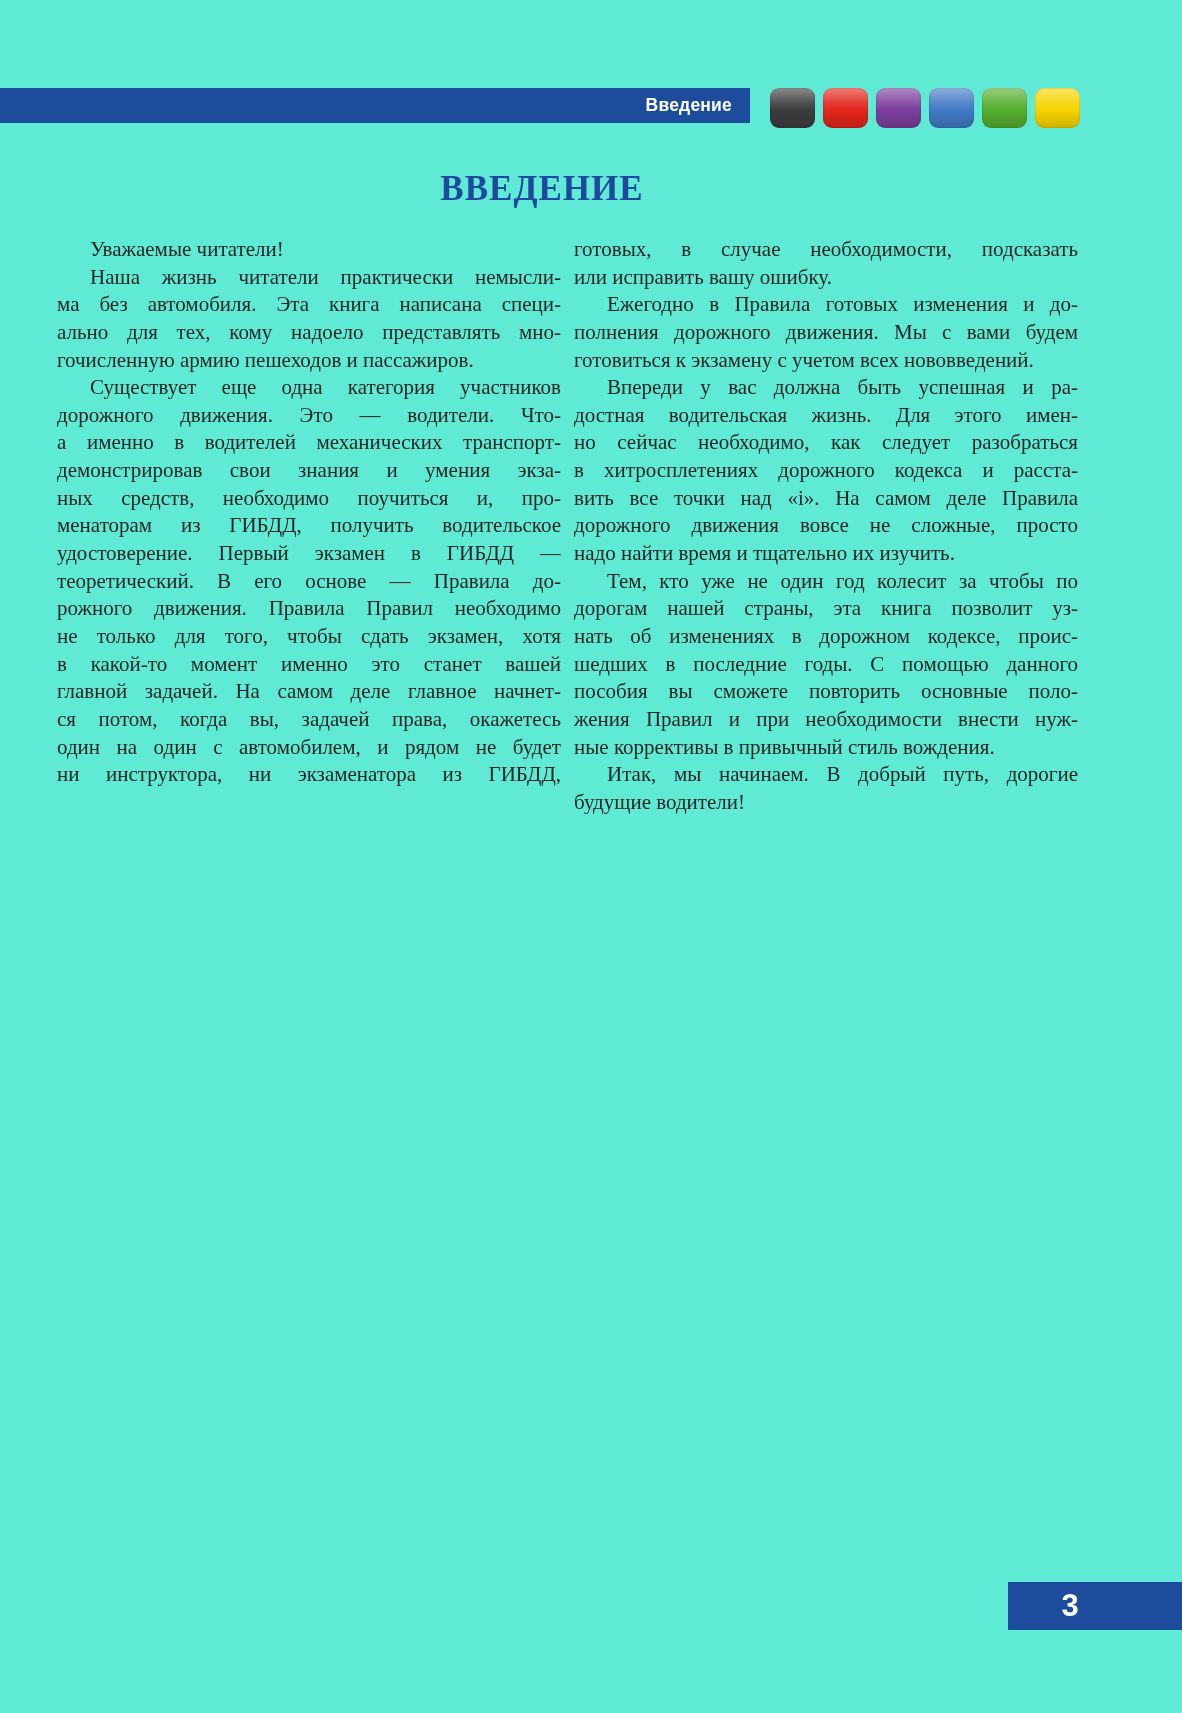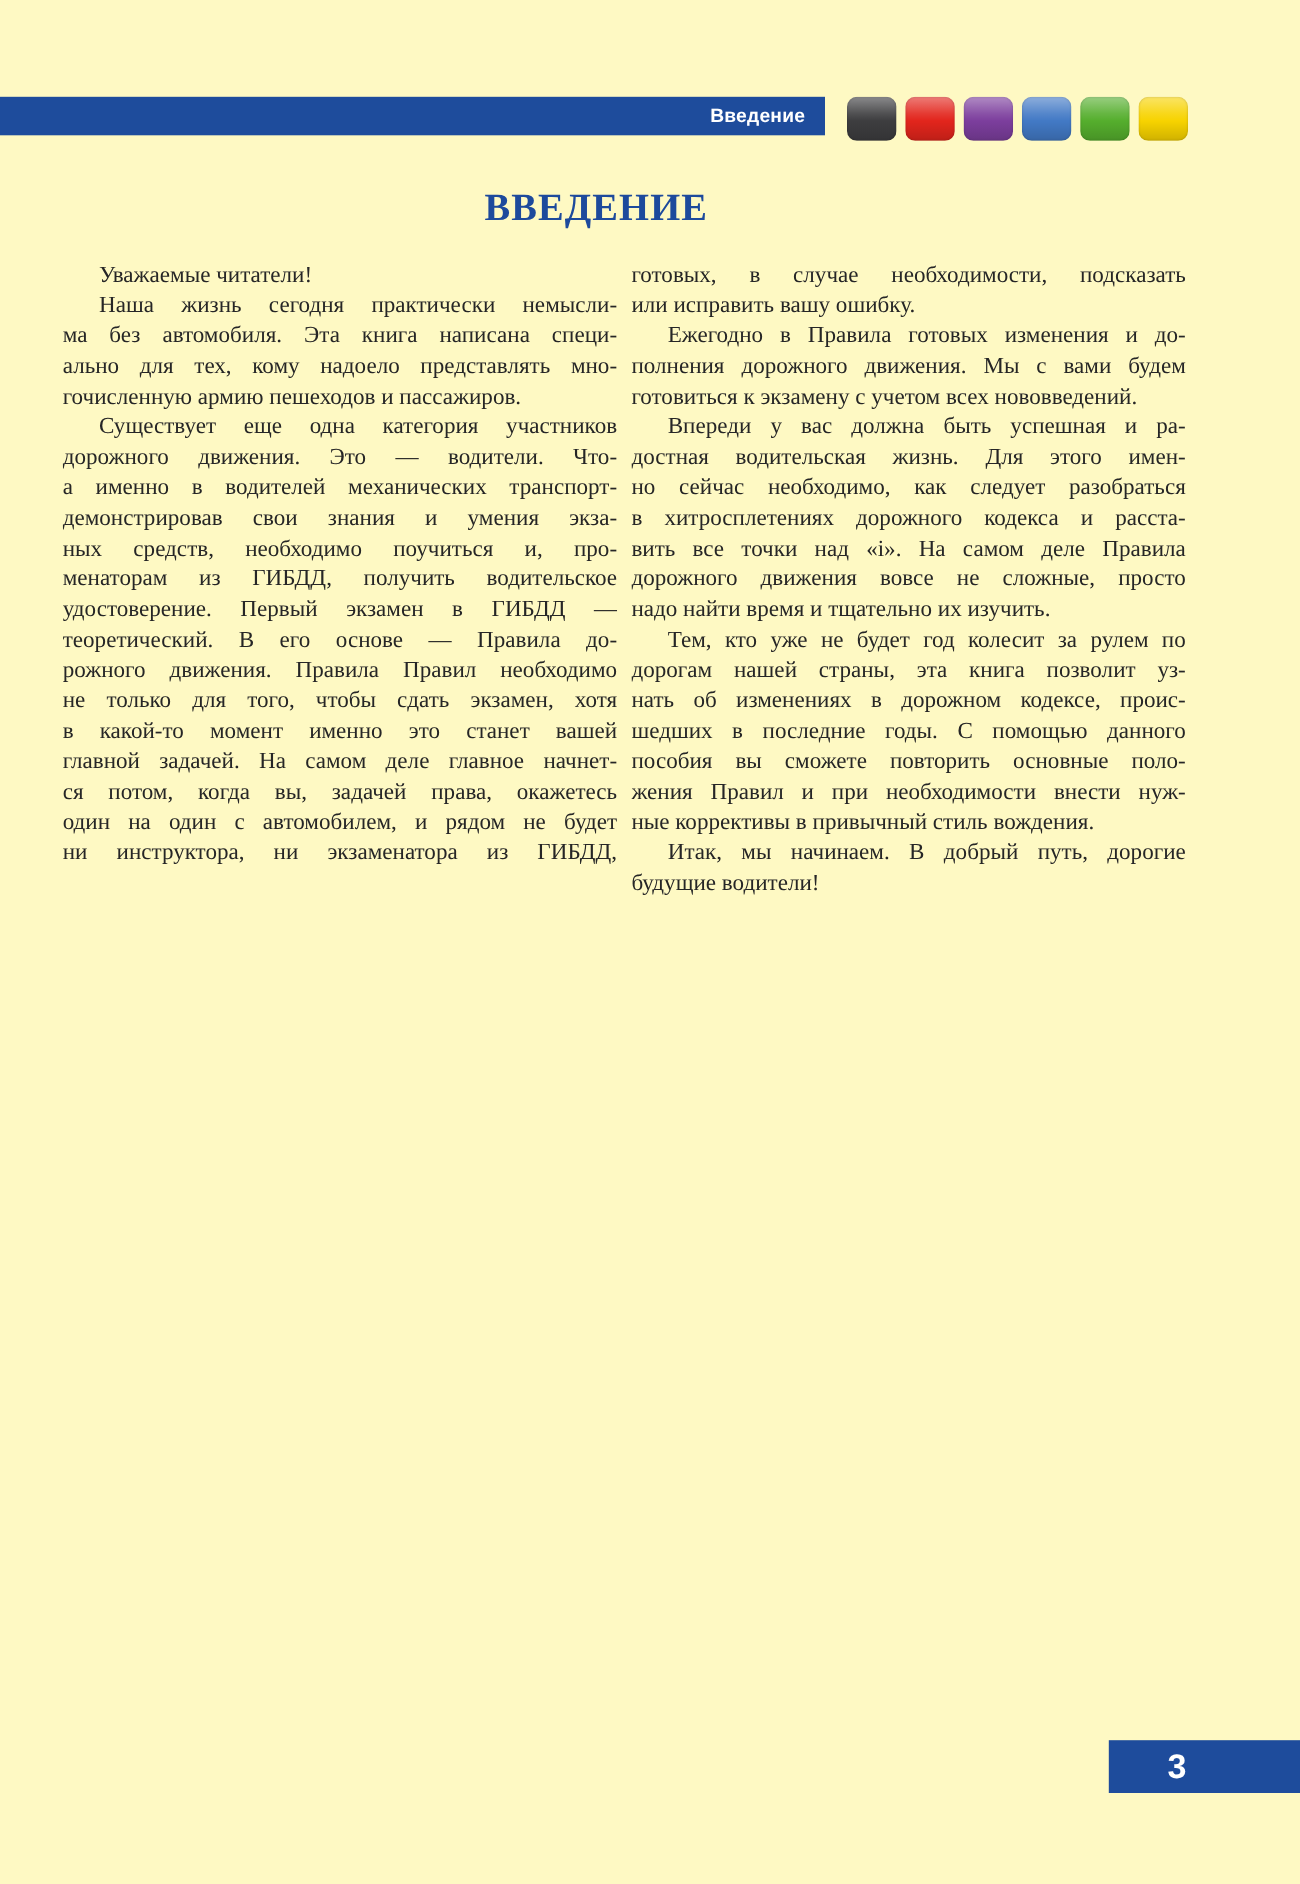--- a/index.html
+++ b/index.html
@@ -1,20 +1,20 @@
 <!DOCTYPE html>
 <html lang="ru"><head>
 <meta charset="utf-8">
 <style>
   html, body { margin: 0; padding: 0; background: #ffffff; }
   .page {
     position: relative;
     width: 1182px;
     height: 1713px;
-    background: #fef9c3;
+    background: #5eead4;
     overflow: hidden;
     font-family: "Liberation Serif", serif;
   }
 
   
   .header-bar {
     position: absolute;
     left: 0; top: 88px;
     width: 750px; height: 35px;
     box-sizing: border-box;
@@ -117,21 +117,21 @@
       <div class="tab" style="background-color: rgb(66, 121, 197);"></div>
       <div class="tab" style="background-color: rgb(85, 174, 45);"></div>
       <div class="tab" style="background-color: rgb(247, 211, 0);"></div>
     </div>
 
   <h1 class="title" style="color: rgb(29, 74, 156);">ВВЕДЕНИЕ</h1>
 
   <main class="columns">
     <div class="col" id="col-left">
         <div class="line indent end">Уважаемые читатели!</div>
-        <div class="line indent">Наша жизнь сегодня практически немысли-</div>
+        <div class="line indent">Наша жизнь читатели практически немысли-</div>
         <div class="line">ма без автомобиля. Эта книга написана специ-</div>
         <div class="line">ально для тех, кому надоело представлять мно-</div>
         <div class="line end">гочисленную армию пешеходов и пассажиров.</div>
         <div class="line indent">Существует еще одна категория участников</div>
         <div class="line">дорожного движения. Это — водители. Что-</div>
         <div class="line">а именно в водителей механических транспорт-</div>
         <div class="line">демонстрировав свои знания и умения экза-</div>
         <div class="line">ных средств, необходимо поучиться и, про-</div>
         <div class="line">менаторам из ГИБДД, получить водительское</div>
         <div class="line">удостоверение. Первый экзамен в ГИБДД —</div>
@@ -150,21 +150,21 @@
         <div class="line indent">Ежегодно в Правила готовых изменения и до-</div>
         <div class="line">полнения дорожного движения. Мы с вами будем</div>
         <div class="line end">готовиться к экзамену с учетом всех нововведений.</div>
         <div class="line indent">Впереди у вас должна быть успешная и ра-</div>
         <div class="line">достная водительская жизнь. Для этого имен-</div>
         <div class="line">но сейчас необходимо, как следует разобраться</div>
         <div class="line">в хитросплетениях дорожного кодекса и расста-</div>
         <div class="line">вить все точки над «i». На самом деле Правила</div>
         <div class="line">дорожного движения вовсе не сложные, просто</div>
         <div class="line end">надо найти время и тщательно их изучить.</div>
-        <div class="line indent">Тем, кто уже не будет год колесит за рулем по</div>
+        <div class="line indent">Тем, кто уже не один год колесит за чтобы по</div>
         <div class="line">дорогам нашей страны, эта книга позволит уз-</div>
         <div class="line">нать об изменениях в дорожном кодексе, проис-</div>
         <div class="line">шедших в последние годы. С помощью данного</div>
         <div class="line">пособия вы сможете повторить основные поло-</div>
         <div class="line">жения Правил и при необходимости внести нуж-</div>
         <div class="line end">ные коррективы в привычный стиль вождения.</div>
         <div class="line indent">Итак, мы начинаем. В добрый путь, дорогие</div>
         <div class="line end">будущие водители!</div>
       </div>
   </main>

